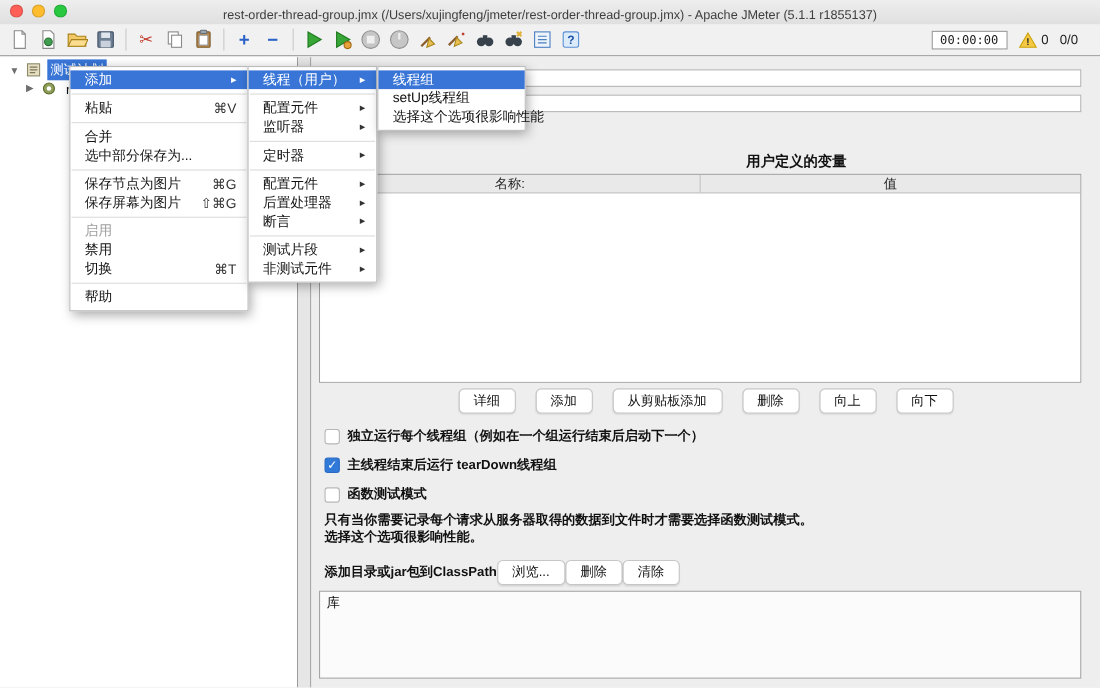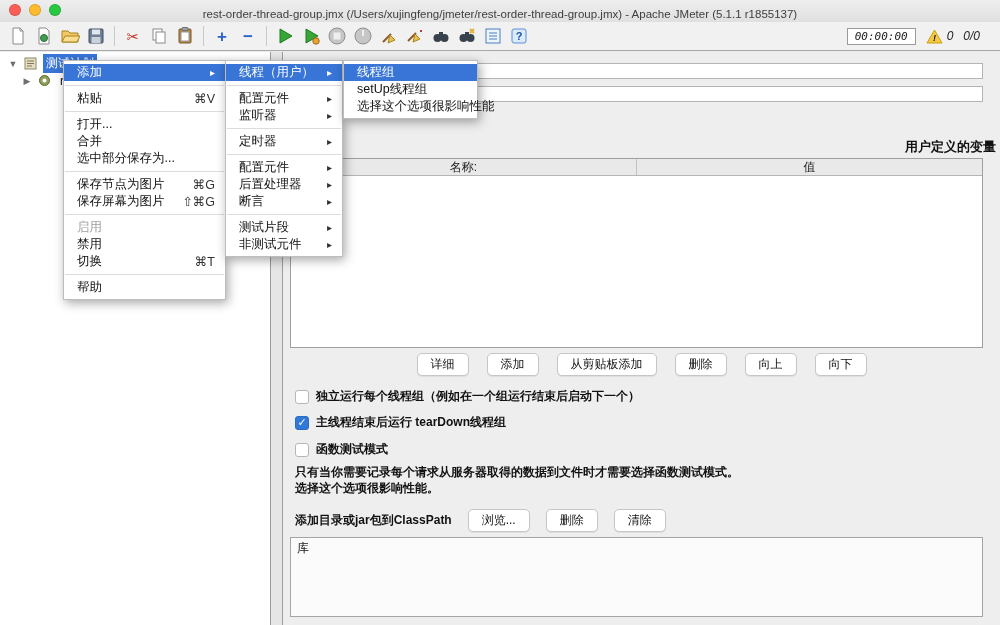--- a/index.html
+++ b/index.html
@@ -15,21 +15,21 @@
   .light { width:12px; height:12px; border-radius:50%; background:#ccc; border:1px solid rgba(0,0,0,0.15); }
   .title-text { font-size:11.5px; color:#3e3e3e; white-space:nowrap; }
 
   
   .toolbar { position:absolute; top:22px; left:0; right:0; height:29px; background:#f1f1f1;
     border-bottom:1px solid #a8a8a8; display:flex; align-items:center; padding:0 6px; gap:2px; }
   .tbi { width:24px; height:24px; display:flex; align-items:center; justify-content:center; border-radius:3px; flex:none; }
   .tb-sep { width:1px; height:20px; background:#c9c9c9; margin:0 4px; flex:none; }
   .pm { color:#2a62c9; font-size:17px; font-weight:bold; line-height:1; }
   .scissors { color:#c0392b; font-size:15px; line-height:1; }
-  .tb-right { margin-left:auto; display:flex; align-items:center; gap:10px; padding-right:14px;font-style:italic; }
+  .tb-right { margin-left:auto; display:flex; align-items:center; gap:10px; padding-right:14px; }
   .timer { border:1px solid #9a9a9a; background:#fff; font-family:"DejaVu Sans Mono", monospace;
     font-size:11px; padding:1px 7px; color:#222; }
   .warn { display:flex; align-items:center; gap:4px; font-size:12px; color:#222; }
   .counts { font-size:12px; color:#222; }
 
   
   .content { position:absolute; top:52px; bottom:0; left:0; right:0; display:flex; }
   .tree { width:271px; background:#fff; border-right:1px solid #9c9c9c; padding-top:3px; }
   .tree-row { display:flex; align-items:center; height:17px; font-size:12px; padding-left:8px; gap:5px; white-space:nowrap; }
   .tree-row.child { padding-left:22px; }
@@ -37,38 +37,38 @@
   .tree-label { padding:1px 3px; color:#111; }
   .tree-label.sel { background:#3875d7; color:#fff; }
   .divider { width:12px; background:#e6e6e6; border-right:1px solid #9c9c9c; }
   .main { flex:1; position:relative; background:#eeeeee; }
 
   
   .field { position:absolute; left:7px; right:17px; height:16px; border:1px solid #b4b4b4;
     background:#fff; font-size:12px; padding:0 4px; font-family:inherit; }
   #nameField { top:11px; }
   #commentsField { top:34px; }
-  .var-title { position:absolute; top:86px; left:0; right:4px; text-align:right; text-indent:180px;
+  .var-title { position:absolute; top:86px; left:0; right:15px; text-align:center; text-indent:180px;
     font-weight:bold; font-size:13px; color:#111; }
   .var-table { position:absolute; left:7px; right:17px; top:106px; border:1px solid #9f9f9f; background:#fff; }
   .var-header { display:flex; height:17px; background:#e9e9e9; border-bottom:1px solid #b5b5b5; font-size:12px; color:#222; }
   .var-col { flex:1; display:flex; align-items:center; justify-content:center; border-right:1px solid #c2c2c2; }
   .var-col:last-child { border-right:none; }
   .var-body { height:171px; background:#fff; }
   .btn-row { position:absolute; top:301px; left:0; right:0; display:flex; justify-content:center; gap:18px; }
   .btn { background:#fff; border:1px solid #c6c6c6; border-radius:5px; font-size:12px; padding:2px 13px;
     font-family:inherit; color:#111; box-shadow:0 1px 1px rgba(0,0,0,0.07); white-space:nowrap; }
   .cb-row { position:absolute; left:12px; display:flex; align-items:center; gap:7px;
     font-size:12px; font-weight:bold; color:#111; white-space:nowrap; }
   .cb { width:14px; height:14px; border:1px solid #b6b6b6; border-radius:3px; background:#fff; flex:none;
     display:flex; align-items:center; justify-content:center; font-size:11px; color:#fff; }
   .cb.checked { background:#3079d8; border-color:#2a6cc4; }
   .cb.checked::after { content:"✓"; }
   .help-line { position:absolute; left:12px; font-size:12px; font-weight:bold; color:#111; white-space:nowrap; }
-  .cp-row { position:absolute; left:12px; top:457px; display:flex; align-items:center; gap:16px; }
+  .cp-row { position:absolute; left:12px; top:457px; display:flex; align-items:center; }
   .cp-label { font-size:12px; font-weight:bold; color:#111; white-space:nowrap; }
   .library { position:absolute; left:7px; right:17px; top:485px; height:80px;
     border:1px solid #a5a5a5; background:#fbfbfb; }
   .lib-title { position:absolute; top:2px; left:6px; font-size:12px; color:#111; }
 
   
   .menu { position:absolute; background:#ffffff; border:1px solid #bdbdbd; padding:3px 0; z-index:60;
     font-size:12.5px; box-shadow:2px 3px 10px rgba(0,0,0,0.35); }
   #context-menu { left:63px; top:60px; width:163px; }
   #add-submenu { left:225px; top:60px; width:118px; z-index:61; }
@@ -304,23 +304,20 @@
       <span class="mi-label">添加</span>
       <span class="mi-arrow">▸</span>
     </div>
     <div class="menu-sep"></div>
     <div class="menu-item">
       <span class="mi-label">粘贴</span>
       <span class="mi-short">⌘V</span>
     </div>
     <div class="menu-sep"></div>
     <div class="menu-item">
-      <span class="mi-label">打开...</span>
-    </div>
-    <div class="menu-item">
       <span class="mi-label">合并</span>
     </div>
     <div class="menu-item">
       <span class="mi-label">选中部分保存为...</span>
     </div>
     <div class="menu-sep"></div>
     <div class="menu-item">
       <span class="mi-label">保存节点为图片</span>
       <span class="mi-short">⌘G</span>
     </div>

